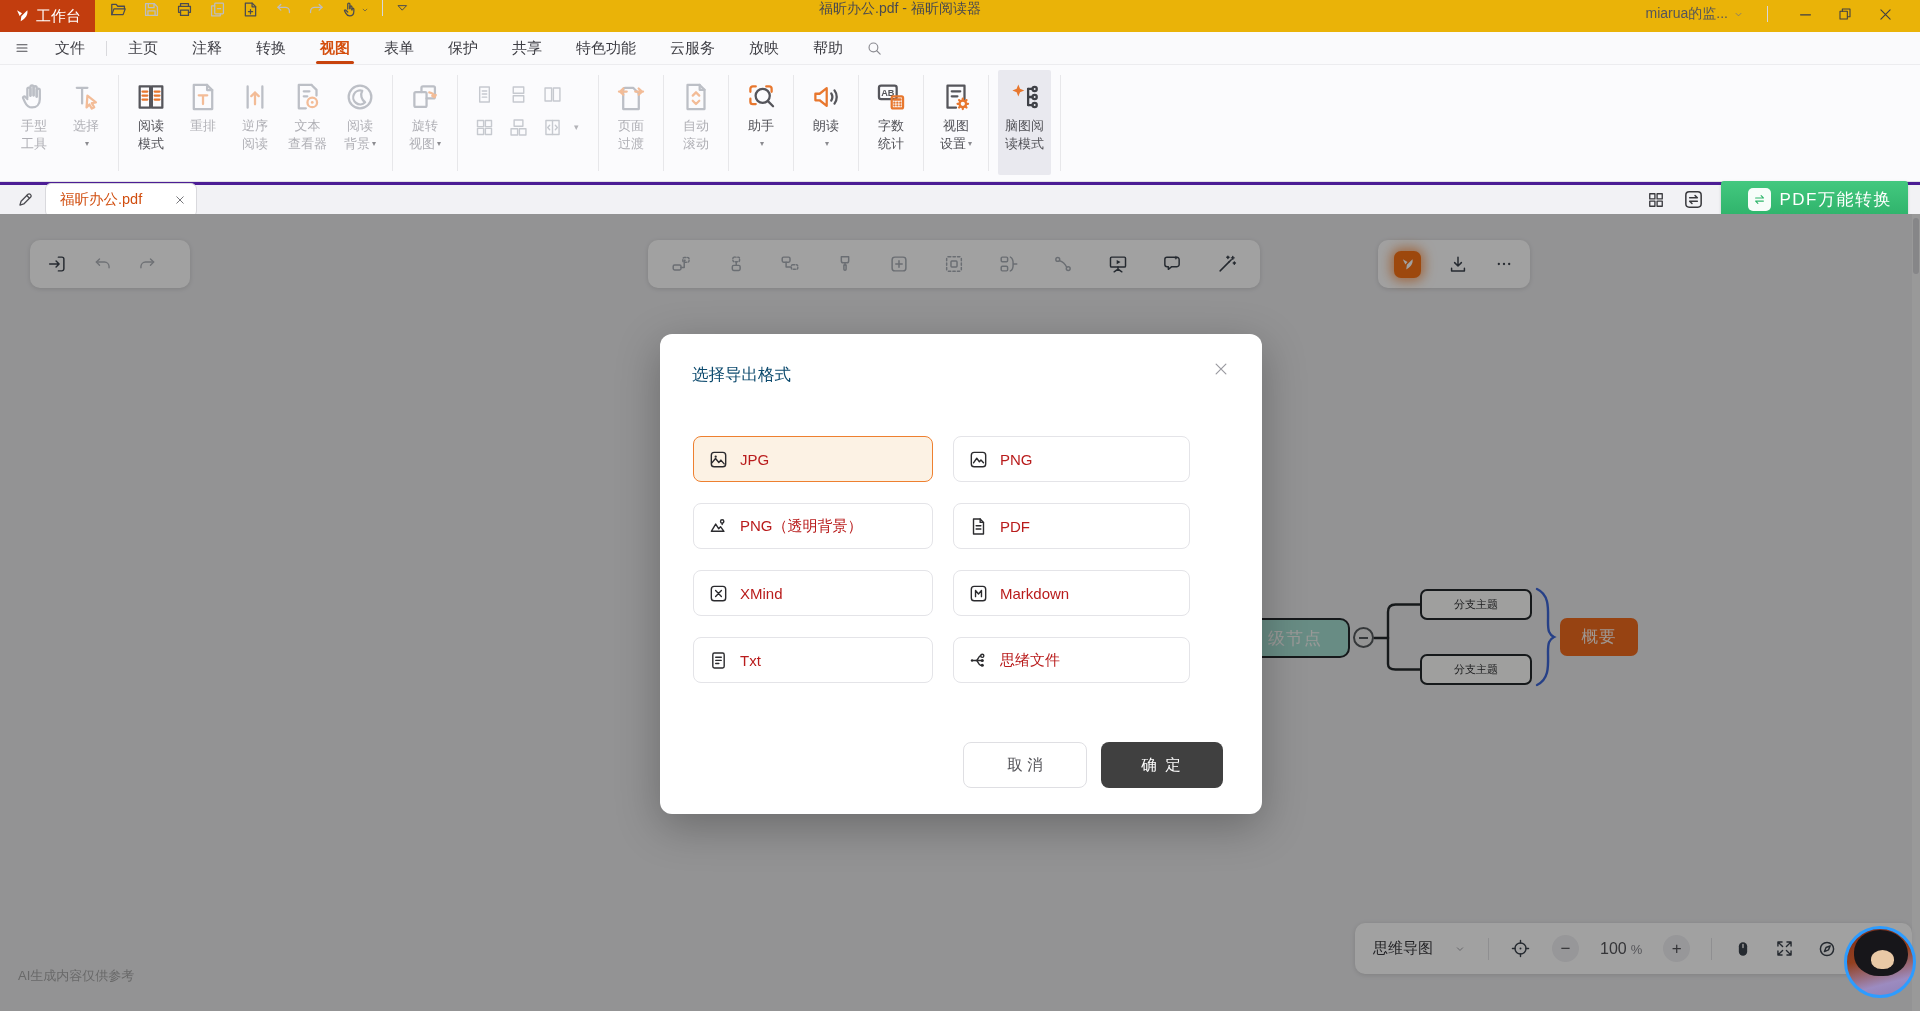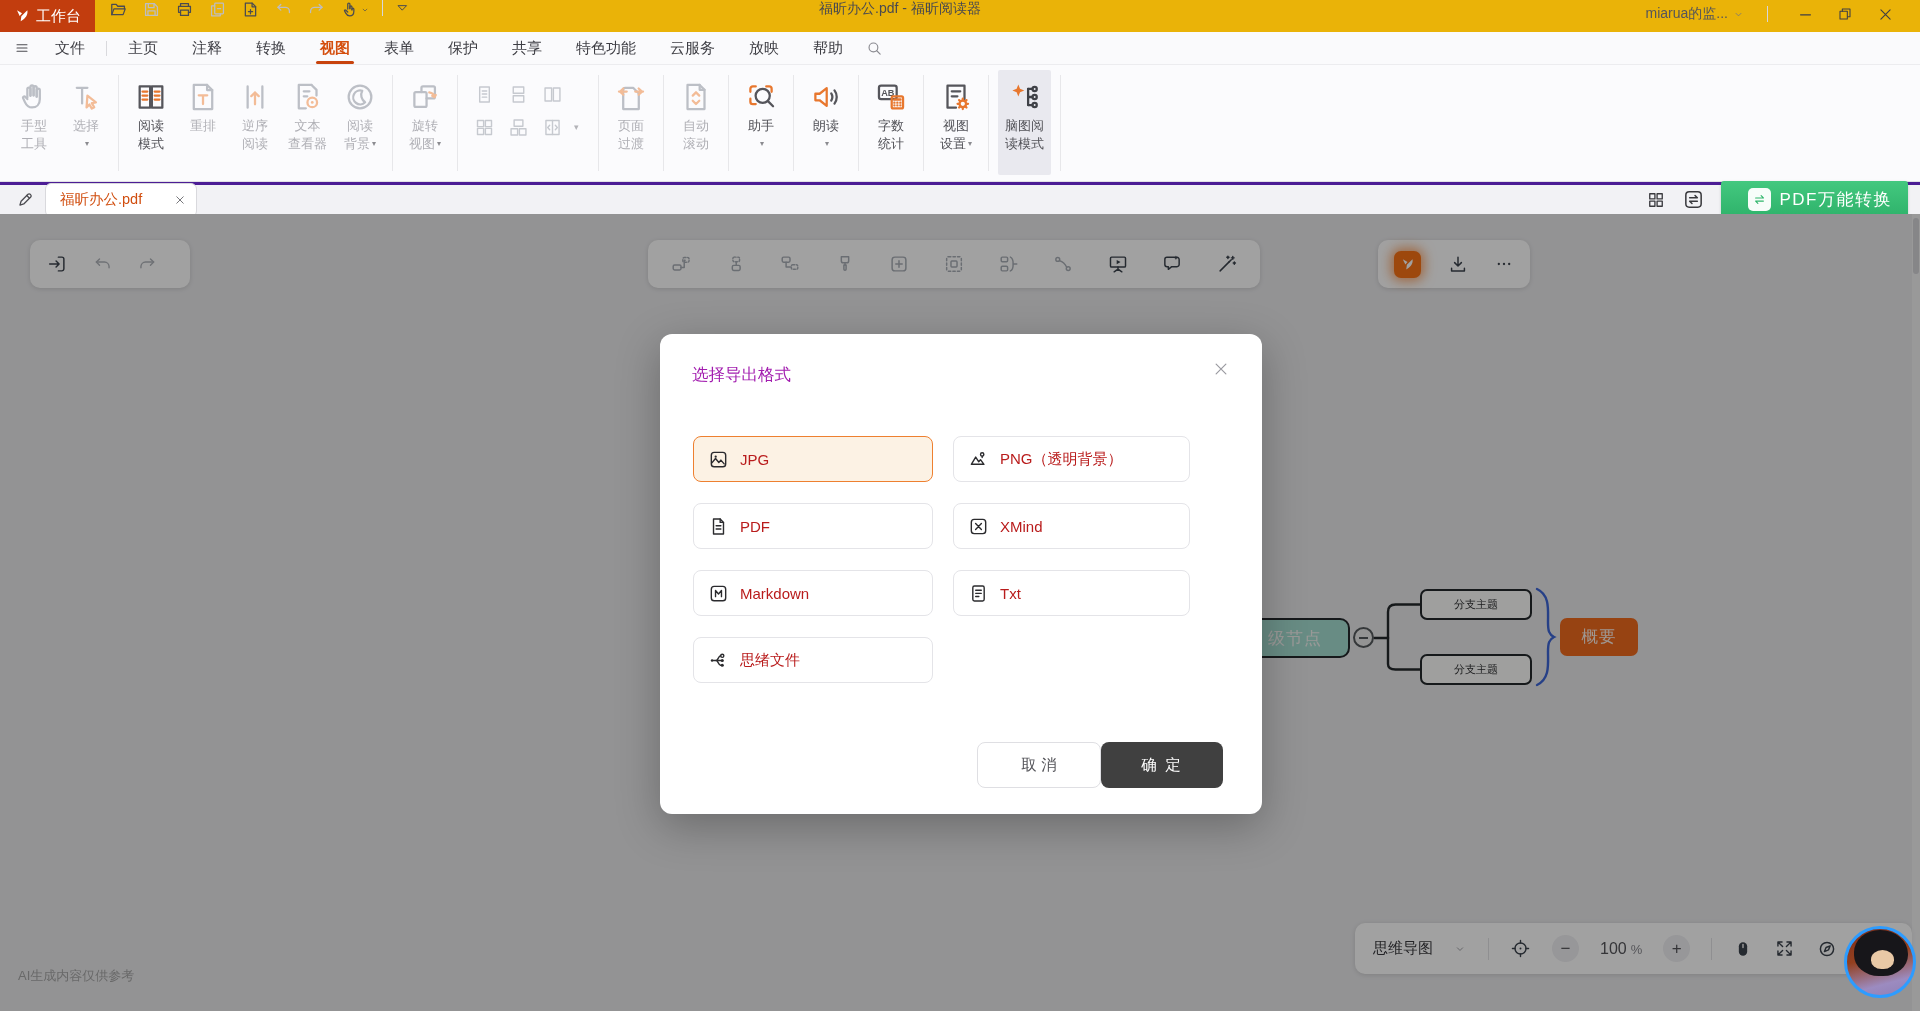--- a/index.html
+++ b/index.html
@@ -75,26 +75,26 @@
 .zoom-unit{font-size:13px;color:#8A8A90;margin-left:4px}
 .scroll-track{position:absolute;right:0;top:0;width:8px;height:100%;background:rgba(250,250,250,.55);z-index:2}
 .scroll-thumb{position:absolute;left:1px;top:4px;width:6px;height:56px;background:#D4D4D8;border-radius:3px}
 .dim-overlay{position:absolute;inset:0;background:rgba(0,0,0,.37);z-index:5}
 .avatar{position:absolute;left:1844px;top:712px;width:72px;height:72px;border-radius:50%;border:3px solid #2D9CFF;z-index:20;overflow:hidden;background:linear-gradient(165deg,#7E2F1D 0%,#93401F 42%,#9C8BC0 78%,#8F7FB5 100%)}
 .avatar::before{content:"";position:absolute;left:7px;top:1px;width:54px;height:46px;background:#17161A;border-radius:48% 52% 46% 46%}
 .avatar::after{content:"";position:absolute;left:24px;top:21px;width:23px;height:19px;background:#E9C9A6;border-radius:50% 50% 45% 45%}
 
 
 .dialog{position:absolute;left:660px;top:120px;width:602px;height:480px;background:#fff;border-radius:12px;box-shadow:0 12px 44px rgba(0,0,0,.28);z-index:30}
-.dlg-title{position:absolute;left:32px;top:30px;font-size:16.5px;color:#a21caf}
+.dlg-title{position:absolute;left:32px;top:30px;font-size:16.5px;color:#0c4a6e}
 .dlg-close{position:absolute;right:32px;top:26px;display:flex;cursor:pointer}
 .opt-grid{position:absolute;left:33px;top:102px;display:grid;grid-template-columns:240px 237px;column-gap:20px;row-gap:21px}
 .opt{height:46px;border:1px solid #E4E4E8;border-radius:8px;display:flex;align-items:center;gap:11px;padding:0 14px;font-size:15px;color:#b91c1c;cursor:pointer;background:#fff}
 .opt.selected{border:1.5px solid #EE8030;background:#FCF2E4}
-.dlg-buttons{position:absolute;right:39px;top:408px;display:flex;}
+.dlg-buttons{position:absolute;right:39px;top:408px;display:flex;gap:14px}
 .btn{height:46px;border-radius:8px;display:flex;align-items:center;justify-content:center;font-size:15.5px;cursor:pointer}
 .btn-cancel{width:124px;border:1px solid #DFDFE3;color:#55555A;background:#fff}
 .btn-confirm{width:122px;background:#404040;color:#fff;letter-spacing:2px}
 </style>
 </head>
 <body>
 
 <div class="app">
 
   <div class="titlebar">
@@ -696,20 +696,29 @@
       <div class="opt-grid" id="opt-grid">
           <div class="opt selected">
             <span>
               <svg width="21" height="21" viewBox="0 0 24 24" fill="none" stroke="#2B2B2E" stroke-width="1.6" stroke-linecap="round" stroke-linejoin="round">
                 <rect x="3.8" y="3.8" width="16.4" height="16.4" rx="3.2"></rect>
                 <circle cx="8.8" cy="8.8" r="1.3" fill="#2B2B2E" stroke="none"></circle>
                 <path d="M4.2 16.2l4.4-5.4 3.8 4.6 2.3-2.7 3.8 4.3"></path>
               </svg>
             </span>
             <span>JPG</span>
+          </div>
+          <div class="opt">
+            <span>
+              <svg width="21" height="21" viewBox="0 0 24 24" fill="none" stroke="#2B2B2E" stroke-width="1.6" stroke-linecap="round" stroke-linejoin="round">
+                <rect x="3.8" y="3.8" width="16.4" height="16.4" rx="3.2"></rect>
+                <path d="M6.3 15.8l3.7-5.2 3 4 1.8-2.1 2.9 3.3"></path>
+              </svg>
+            </span>
+            <span>PNG</span>
           </div>
           <div class="opt">
             <span>
               <svg width="21" height="21" viewBox="0 0 24 24" fill="none" stroke="#2B2B2E" stroke-width="1.6" stroke-linecap="round" stroke-linejoin="round">
                 <path d="M3.8 17.5l5-8.3 3.5 5.4 2-2.4 3.9 5.3z"></path>
                 <circle cx="16.2" cy="6.2" r="1.9"></circle>
                 <path d="M16.2 8.1v1.7"></path>
               </svg>
             </span>
             <span>PNG（透明背景）</span>

